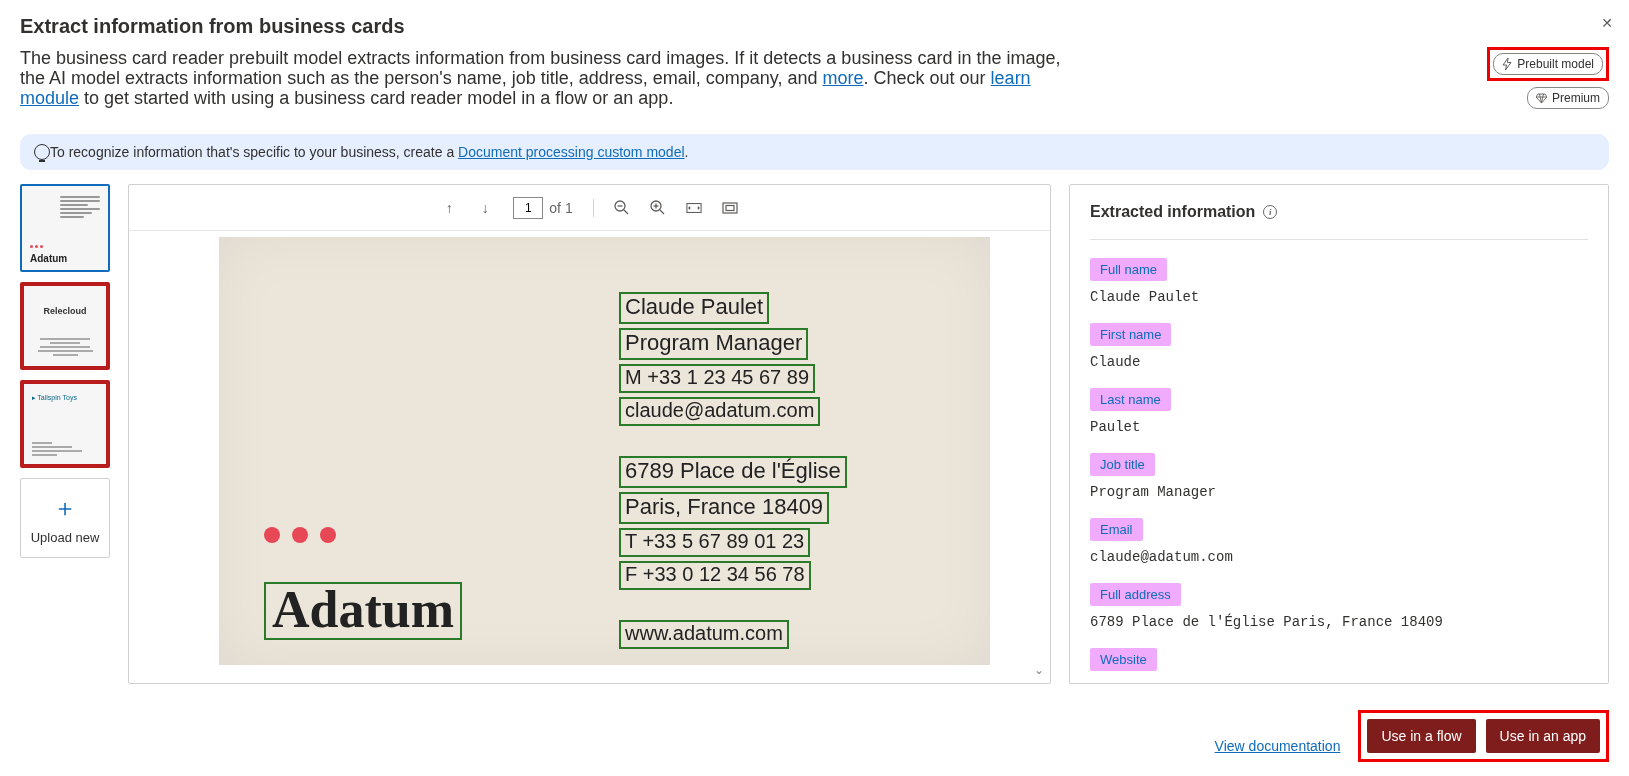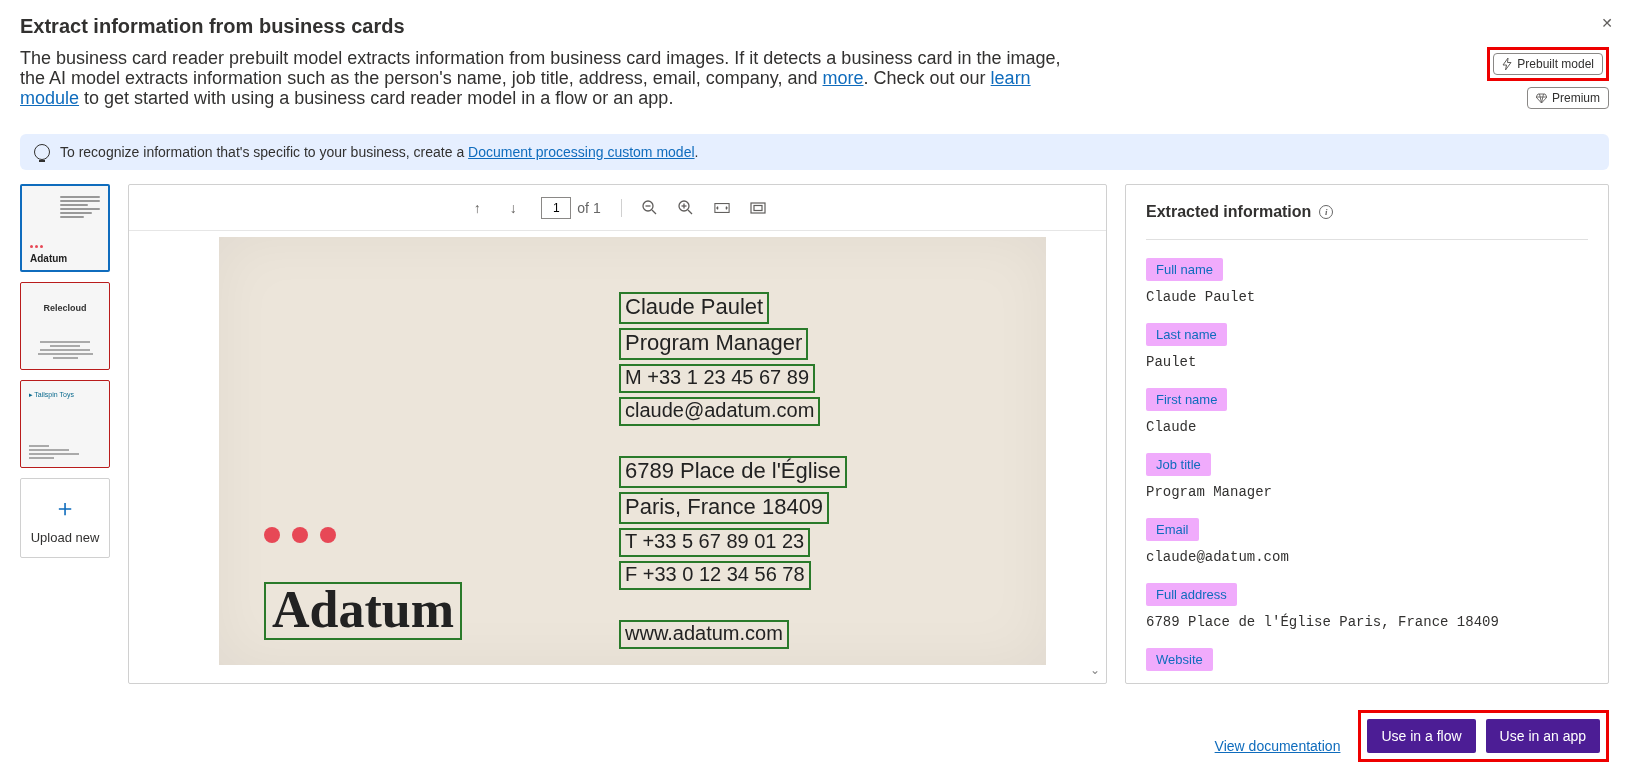--- a/index.html
+++ b/index.html
@@ -2,32 +2,32 @@
 <html><head>
 <meta charset="utf-8">
 <style>
   * { box-sizing: border-box; margin: 0; padding: 0; }
   body { font-family: "Segoe UI", sans-serif; background: #fff; color: #323130; width: 1629px; height: 776px; position: relative; overflow: hidden; }
 
   .header { padding: 15px 20px 10px 20px; position: relative; }
   .title { font-size: 20px; font-weight: 600; margin-bottom: 10px; }
   .close-x { position: absolute; top: 15px; right: 16px; font-size: 14px; color: #605e5c; cursor: pointer; }
   .pills-col { position: absolute; top: 47px; right: 20px; display: flex; flex-direction: column; gap: 6px; align-items: flex-end; }
-  .pill-btn { border: 1px solid #8a8886; background: #fff; border-radius: 4px; padding: 3px 8px; font-size: 12px; display: inline-flex; align-items: center; gap: 5px; cursor: pointer; }
+  .pill-btn { border: 1px solid #8a8886; background: #fff; border-radius: 10px; padding: 3px 8px; font-size: 12px; display: inline-flex; align-items: center; gap: 5px; cursor: pointer; }
   .highlight-red { border: 3px solid #e00; padding: 3px; display: inline-block; }
   .desc { font-size: 18px; color: #323130; line-height: 20px; max-width: 1050px; }
   .link { color: #0f6cbd; text-decoration: underline; cursor: pointer; }
 
-  .tip-bar { margin: 16px 20px 14px 20px; background: #e6efff; border-radius: 6px; padding: 10px 14px; font-size: 14px; display: flex; align-items: center; gap: 10px; color: #323130; }
+  .tip-bar { margin: 16px 20px 14px 20px; background: #e6efff; border-radius: 11px; padding: 10px 14px; font-size: 14px; display: flex; align-items: center; color: #323130; }
   .bulb { width: 16px; height: 16px; border: 1.5px solid #323130; border-radius: 50%; position: relative; }
   .bulb::after { content:''; position:absolute; bottom:-3px; left:50%; width:6px; height:2px; background:#323130; transform:translateX(-50%); }
 
   .content { display: flex; padding: 0 20px; gap: 18px; height: 500px; }
   .thumbs { display: flex; flex-direction: column; gap: 10px; }
-  .thumb { width: 90px; height: 88px; border: 1px solid #b91c1c; border-radius: 2px; background:#f6f6f6; padding:8px; font-size:6px; color:#666; position:relative; overflow:hidden; cursor:pointer;}
+  .thumb { width: 90px; height: 88px; border: 4px solid #b91c1c; border-radius: 2px; background:#f6f6f6; padding:8px; font-size:6px; color:#666; position:relative; overflow:hidden; cursor:pointer;}
   .thumb.selected { border: 2px solid #0f6cbd; }
   .thumb .tlogo{position:absolute; bottom:6px; left:8px; font-weight:700; font-size:10px; color:#222;}
   .thumb .tdots{position:absolute; bottom:22px; left:8px; display:flex; gap:2px;}
   .thumb .tdots span{width:3px;height:3px;background:#e74856;border-radius:50%;}
   .thumb .tlines{position:absolute; top:10px; right:8px; width:40px; display:flex; flex-direction:column; gap:2px;}
   .thumb .tlines span{height:2px;background:#999;border-radius:1px;}
   .thumb2 .tcenter{position:absolute; top:20px; left:0; right:0; text-align:center; font-weight:700; font-size:9px; color:#333;}
   .thumb2 .tbott{position:absolute; bottom:10px; left:10px; right:10px; display:flex; flex-direction:column; gap:2px; align-items:center;}
   .thumb2 .tbott span{height:2px; width:50px; background:#aaa;}
   .thumb3 .tleft{position:absolute; top:10px; left:8px; font-size:7px; color:#0b6a8e;}
@@ -45,31 +45,31 @@
   .pv-scroll-down{position:absolute;right:6px;bottom:6px;color:#888;font-size:12px;}
   .card { margin: 6px 60px 14px 90px; height: 428px; background:#ece5da; position:relative; box-shadow: inset 0 0 60px rgba(0,0,0,0.05);}
   .card .logo-dots{position:absolute; left:45px; bottom:122px; display:flex; gap:12px;}
   .card .logo-dots span{width:16px;height:16px;background:#e74856;border-radius:50%;}
   .card .logo-text{position:absolute; left:45px; bottom:25px; font-family: "Times New Roman", serif; font-size:52px; font-weight:700; color:#222; border:2px solid #2a7a2a; padding:0 6px 2px 6px; line-height:1;}
   .card .info { position:absolute; left:400px; top:55px; display:flex; flex-direction:column; gap:4px;}
   .card .boxed { border:2px solid #2a7a2a; color:#222; font-size:22px; padding:0 4px 2px 4px; width:fit-content; font-family: "Segoe UI", Arial, sans-serif;}
   .card .gap { height:22px; }
   .card .boxed.sm{font-size:20px;}
 
-  .results { width: 484px; border:1px solid #d0d0d0; border-radius:2px; padding: 18px 20px 0 20px; overflow-y:scroll;}
+  .results { width: 540px; border:1px solid #d0d0d0; border-radius:2px; padding: 18px 20px 0 20px; overflow-y:scroll;}
   .res-head { font-size:16px; font-weight:700; margin-bottom:18px; display:flex; align-items:center; gap:8px;}
   .info-ic{width:14px;height:14px;border:1.2px solid #666;border-radius:50%;display:inline-flex;align-items:center;justify-content:center;font-size:9px;color:#666;font-style:italic;font-family:serif;}
   .res-sep{border-top:1px solid #e0e0e0; margin-bottom:18px;}
   .field { margin-bottom: 18px; }
   .field-label { display:inline-block; background:#f0abfc; color:#0f6cbd; font-size:13px; padding:4px 10px; border-radius:2px; margin-bottom:8px;}
   .field-value { font-family: Consolas, "Courier New", monospace; font-size:14px; color:#323130; white-space: pre-wrap; }
 
   .footer { position:absolute; bottom:14px; right:20px; display:flex; align-items:center; gap:18px;}
   .footer .doc-link{color:#0f6cbd; text-decoration:underline; font-size:14px; cursor:pointer;margin-top:20px;}
-  .btn-primary{background:#4c1d95; color:#fff; border:none; border-radius:2px; padding:9px 14px; font-size:14px; cursor:pointer;}
+  .btn-primary{background:#7f1d1d; color:#fff; border:none; border-radius:2px; padding:9px 14px; font-size:14px; cursor:pointer;}
   .footer .highlight-red{padding:6px;}
   .btns-group{display:flex; gap:10px;}
 
   svg{display:block;}
 </style>
 </head>
 <body>
 
 <div class="header">
   <div class="title">Extract information from business cards</div>
@@ -213,22 +213,22 @@
   </div>
 
   <div class="results">
     <div class="res-head">
       <span>Extracted information</span>
       <span class="info-ic">i</span>
     </div>
     <div class="res-sep"></div>
     <div id="fields-container">
         <div class="field"><div class="field-label">Full name</div><div class="field-value">Claude Paulet</div></div>
+        <div class="field"><div class="field-label">First name</div><div class="field-value">Claude</div></div>
         <div class="field"><div class="field-label">Last name</div><div class="field-value">Paulet</div></div>
-        <div class="field"><div class="field-label">First name</div><div class="field-value">Claude</div></div>
         <div class="field"><div class="field-label">Job title</div><div class="field-value">Program Manager</div></div>
         <div class="field"><div class="field-label">Email</div><div class="field-value">claude@adatum.com</div></div>
         <div class="field"><div class="field-label">Full address</div><div class="field-value">6789 Place de l'Église Paris, France 18409</div></div>
         <div class="field"><div class="field-label">Website</div></div>
       </div>
   </div>
 </div>
 
 <div class="footer">
   <a class="doc-link">View documentation</a>

